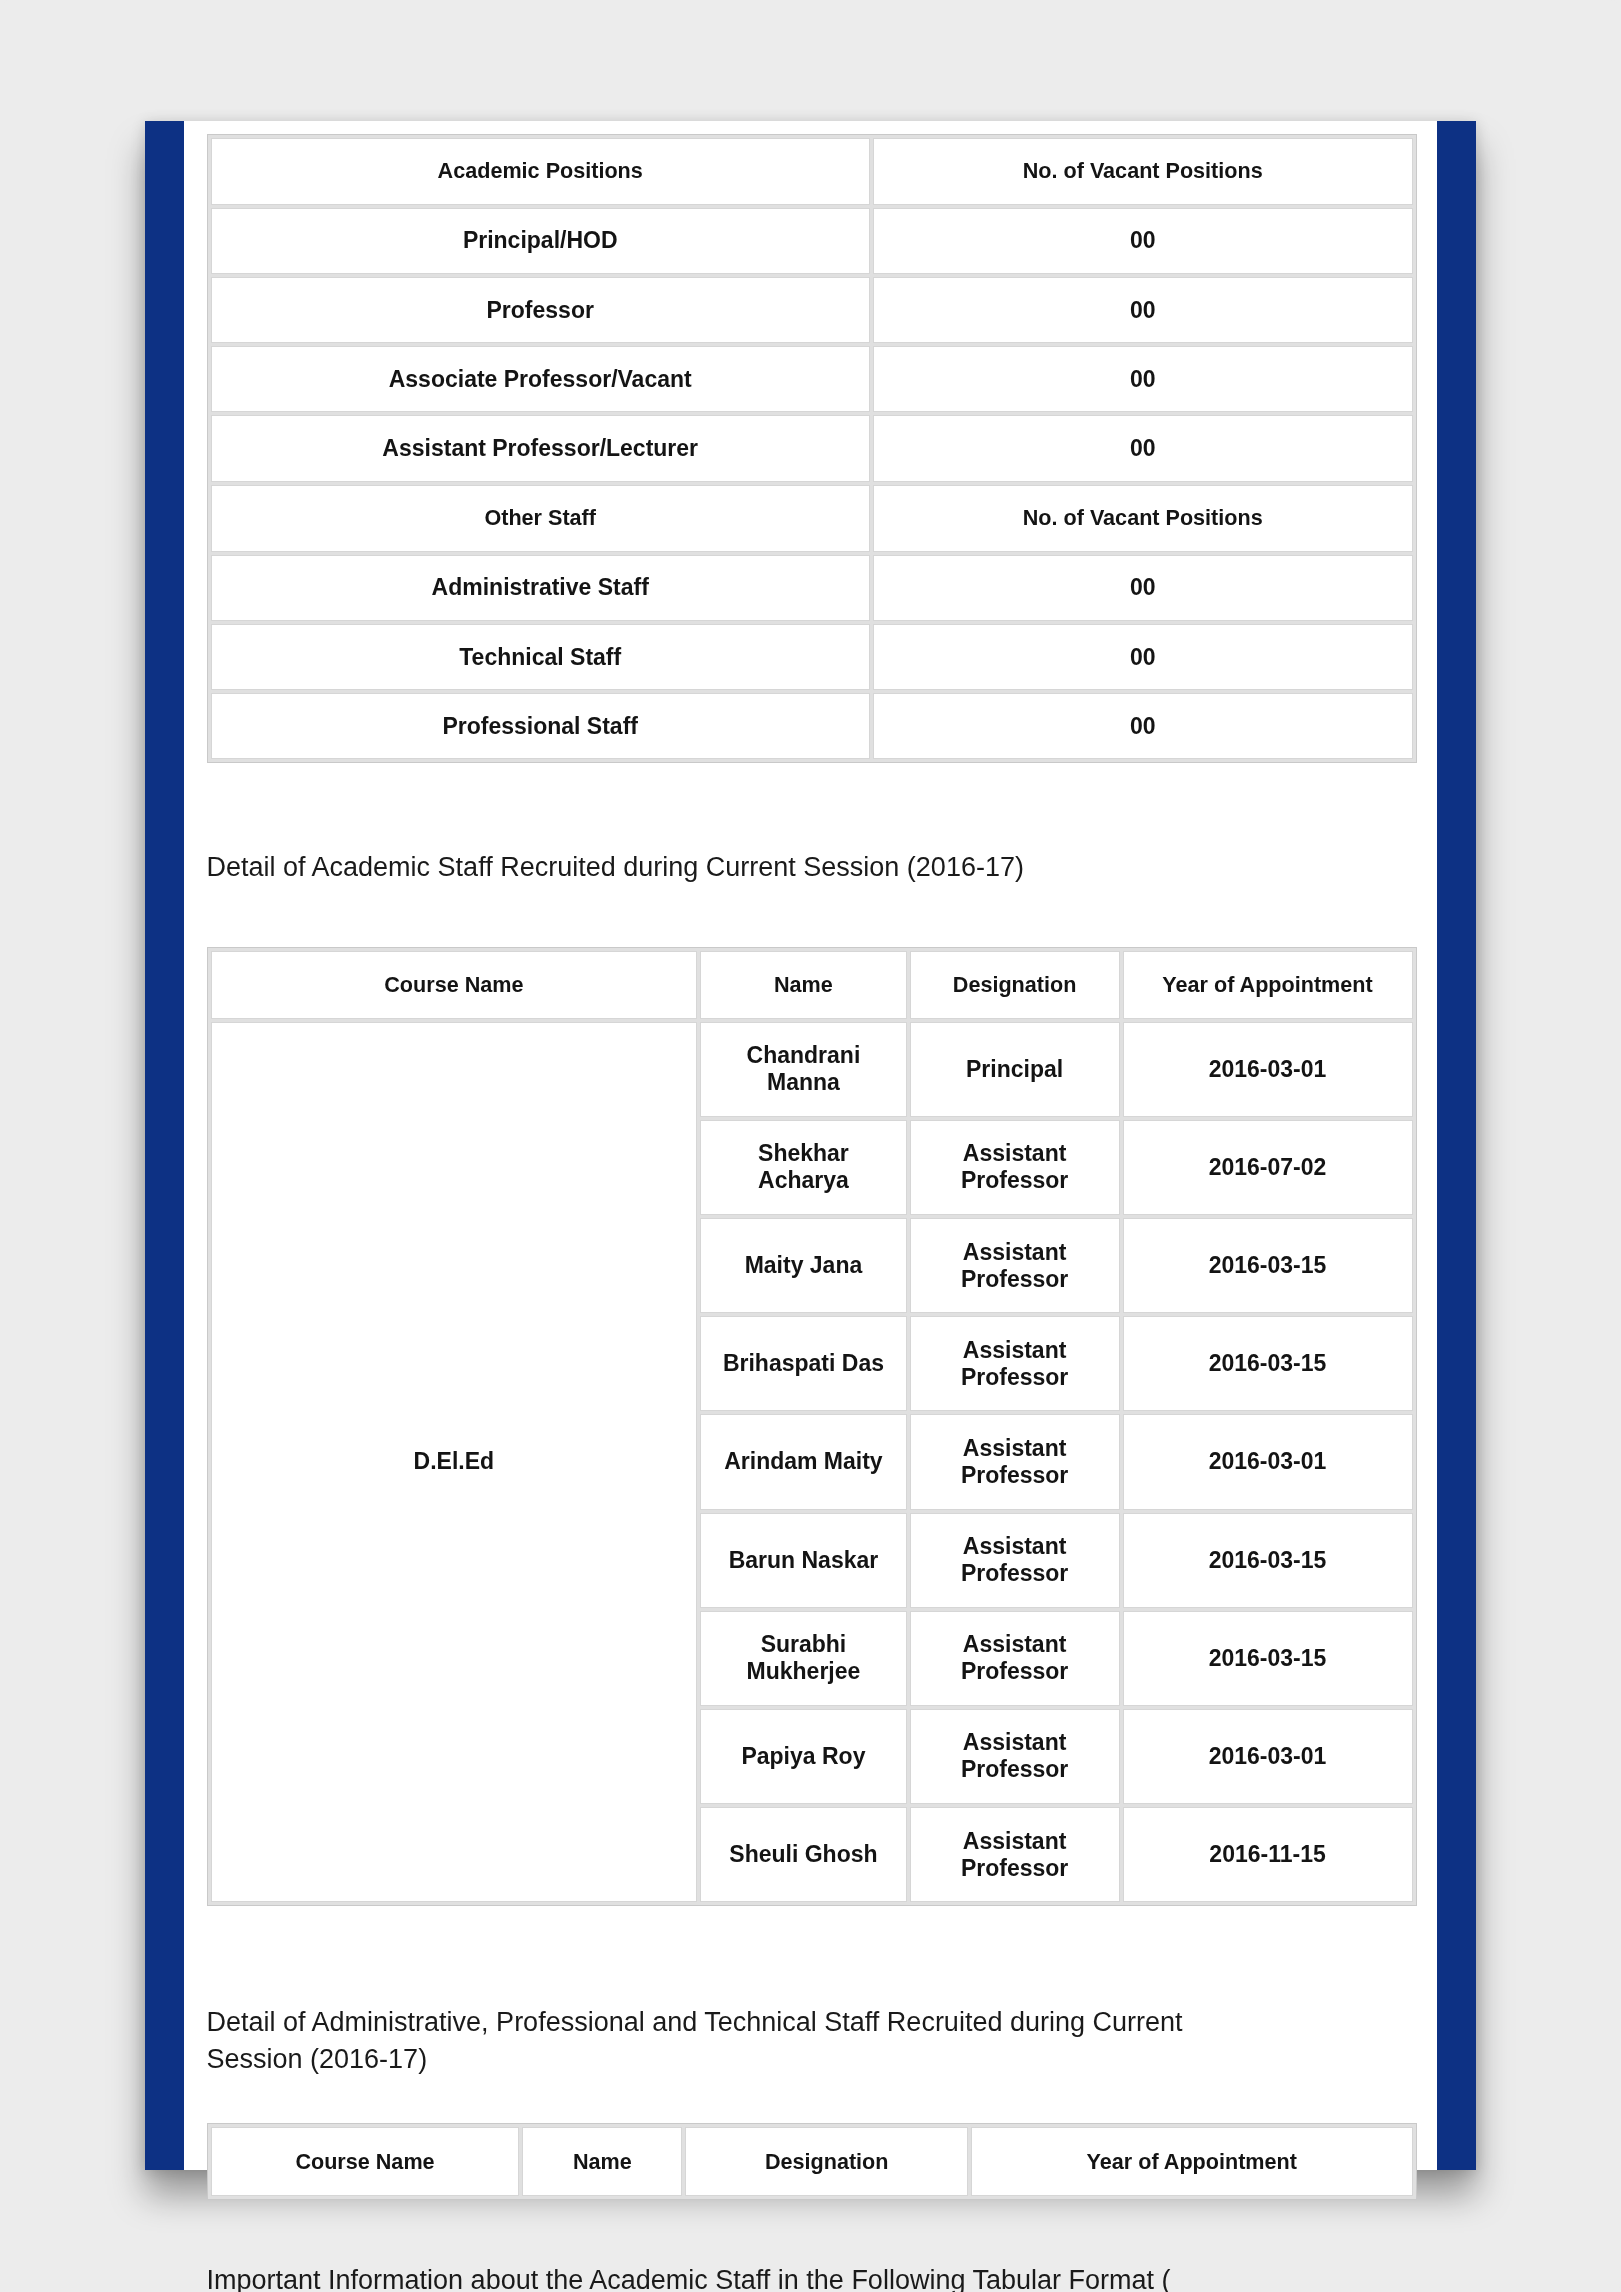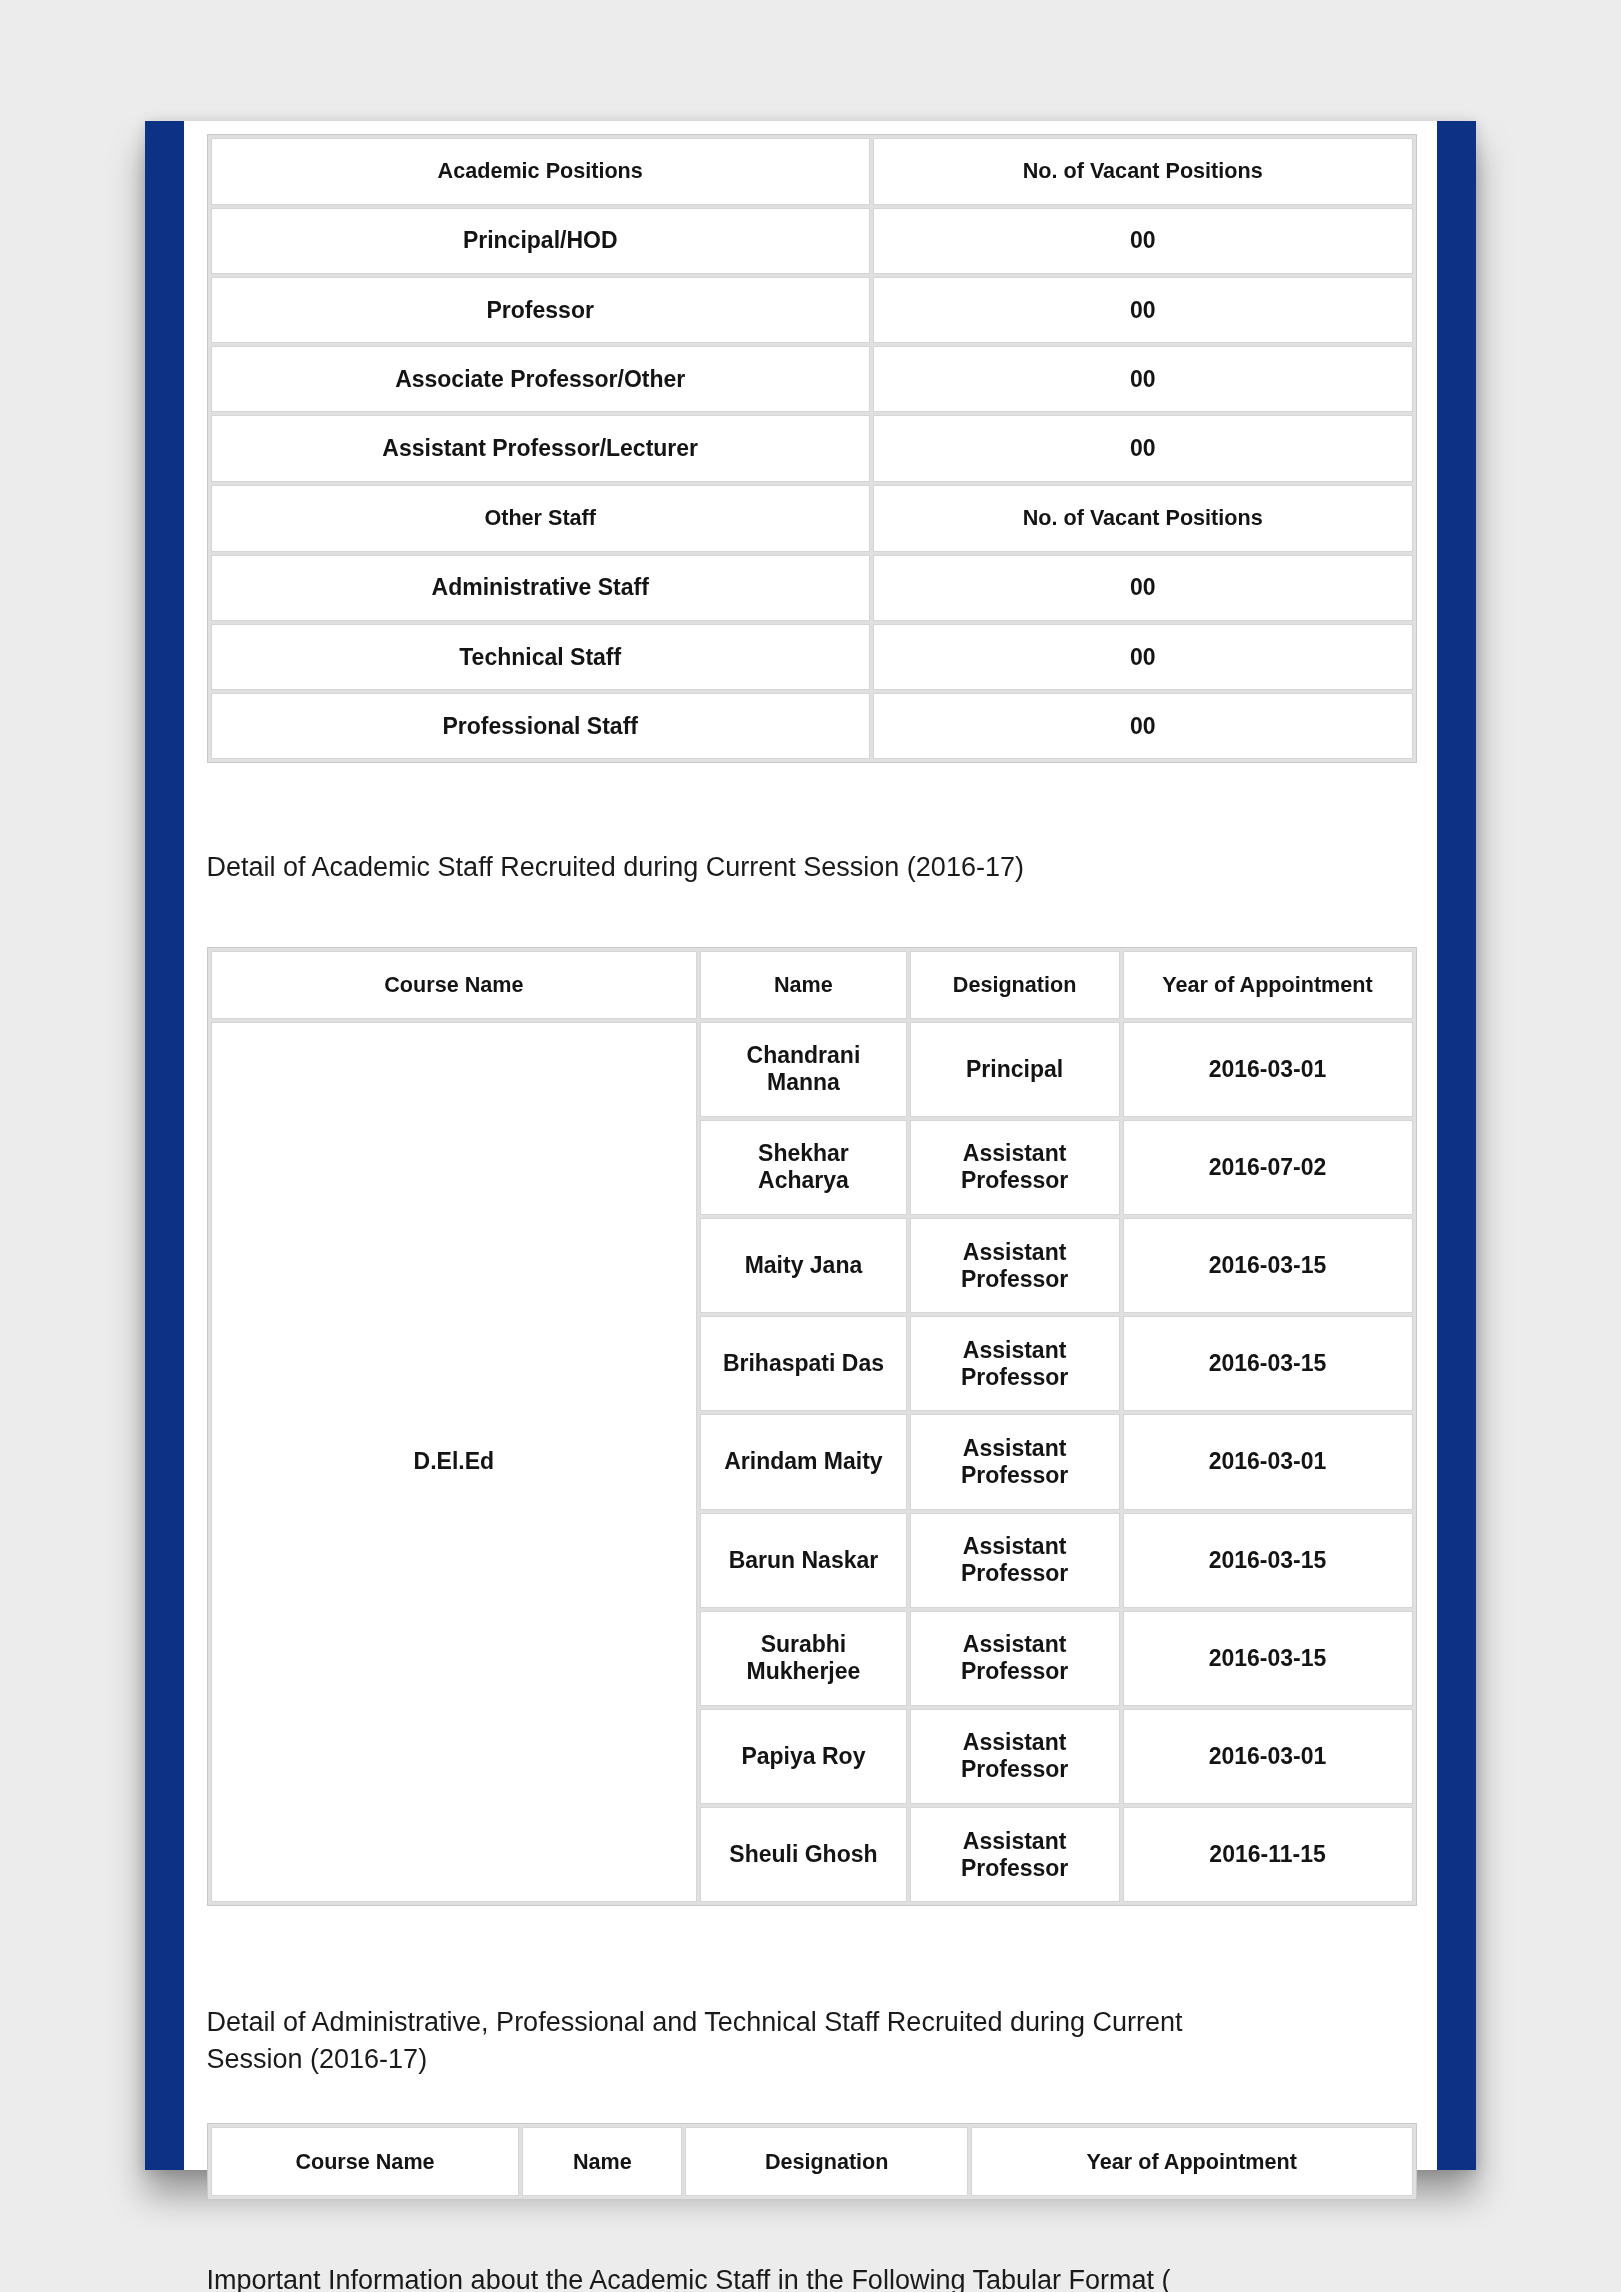--- a/index.html
+++ b/index.html
@@ -73,21 +73,21 @@
           </tr>
           <tr>
             <td>Principal/HOD</td>
             <td>00</td>
           </tr>
           <tr>
             <td>Professor</td>
             <td>00</td>
           </tr>
           <tr>
-            <td>Associate Professor/Other</td>
+            <td>Associate Professor/Vacant</td>
             <td>00</td>
           </tr>
           <tr>
             <td>Assistant Professor/Lecturer</td>
             <td>00</td>
           </tr>
           <tr>
             <th>Other Staff</th>
             <th>No. of Vacant Positions</th>
           </tr>

